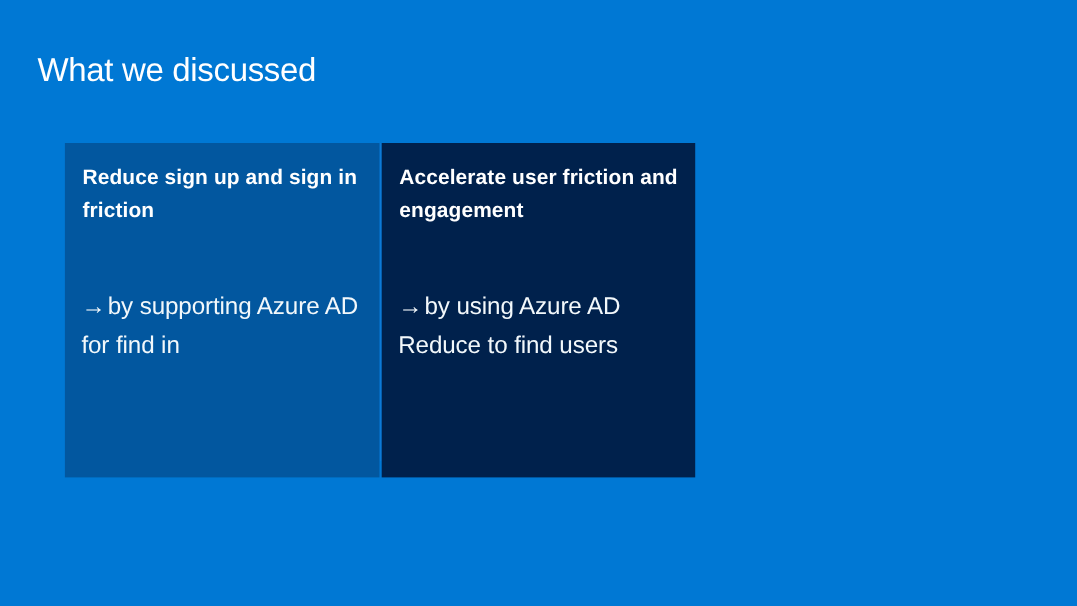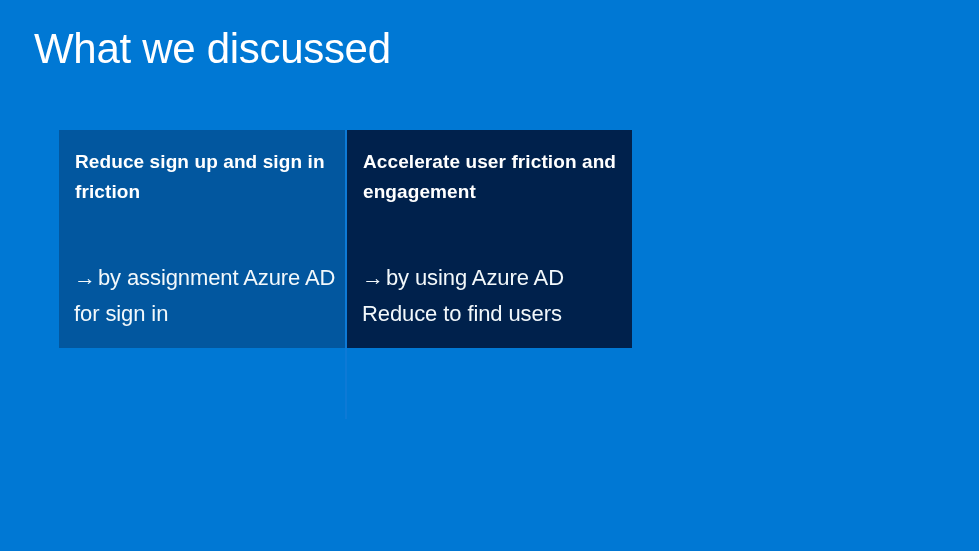--- a/index.html
+++ b/index.html
@@ -18,43 +18,43 @@
   .slide {
     position: relative;
     width: 979px;
     height: 551px;
     background: #0078d4;
   }
 
   .slide-title {
     position: absolute;
     left: 34px;
-    top: 24px;
-    font-size: 42px;
+    top: 40px;
+    font-size: 30px;
     line-height: 50px;
     font-weight: 300;
     letter-spacing: -0.3px;
     color: #ffffff;
     white-space: nowrap;
   }
 
   .panels {
     position: absolute;
     left: 59px;
     top: 130px;
     width: 861px;
     height: 289px;
     display: flex;
     flex-direction: row;
   }
 
   .panel {
     position: relative;
     box-sizing: border-box;
-    height: 218px;
+    height: 304px;
     padding-left: 16px;
     padding-right: 26px;
   }
 
   .panel-1 {
     width: 286px;
     background: #02579f;
   }
 
   .panel-divider {
@@ -113,21 +113,21 @@
 
 <div class="slide">
 
   <div class="slide-title">What we discussed</div>
 
   <div class="panels">
 
     <div class="panel panel-1">
       <div class="panel-heading">Reduce sign up and sign in friction</div>
       <div class="panel-body">
-        <span class="arrow-glyph">→</span><span>by assignment Azure AD for sign in</span>
+        <span class="arrow-glyph">→</span><span>by supporting Azure AD for find in</span>
       </div>
     </div>
 
     <div class="panel-divider"></div>
 
     <div class="panel panel-2">
       <div class="panel-heading">Accelerate user friction and engagement</div>
       <div class="panel-body">
         <span class="arrow-glyph">→</span><span>by using Azure AD Reduce to find users</span>
       </div>

